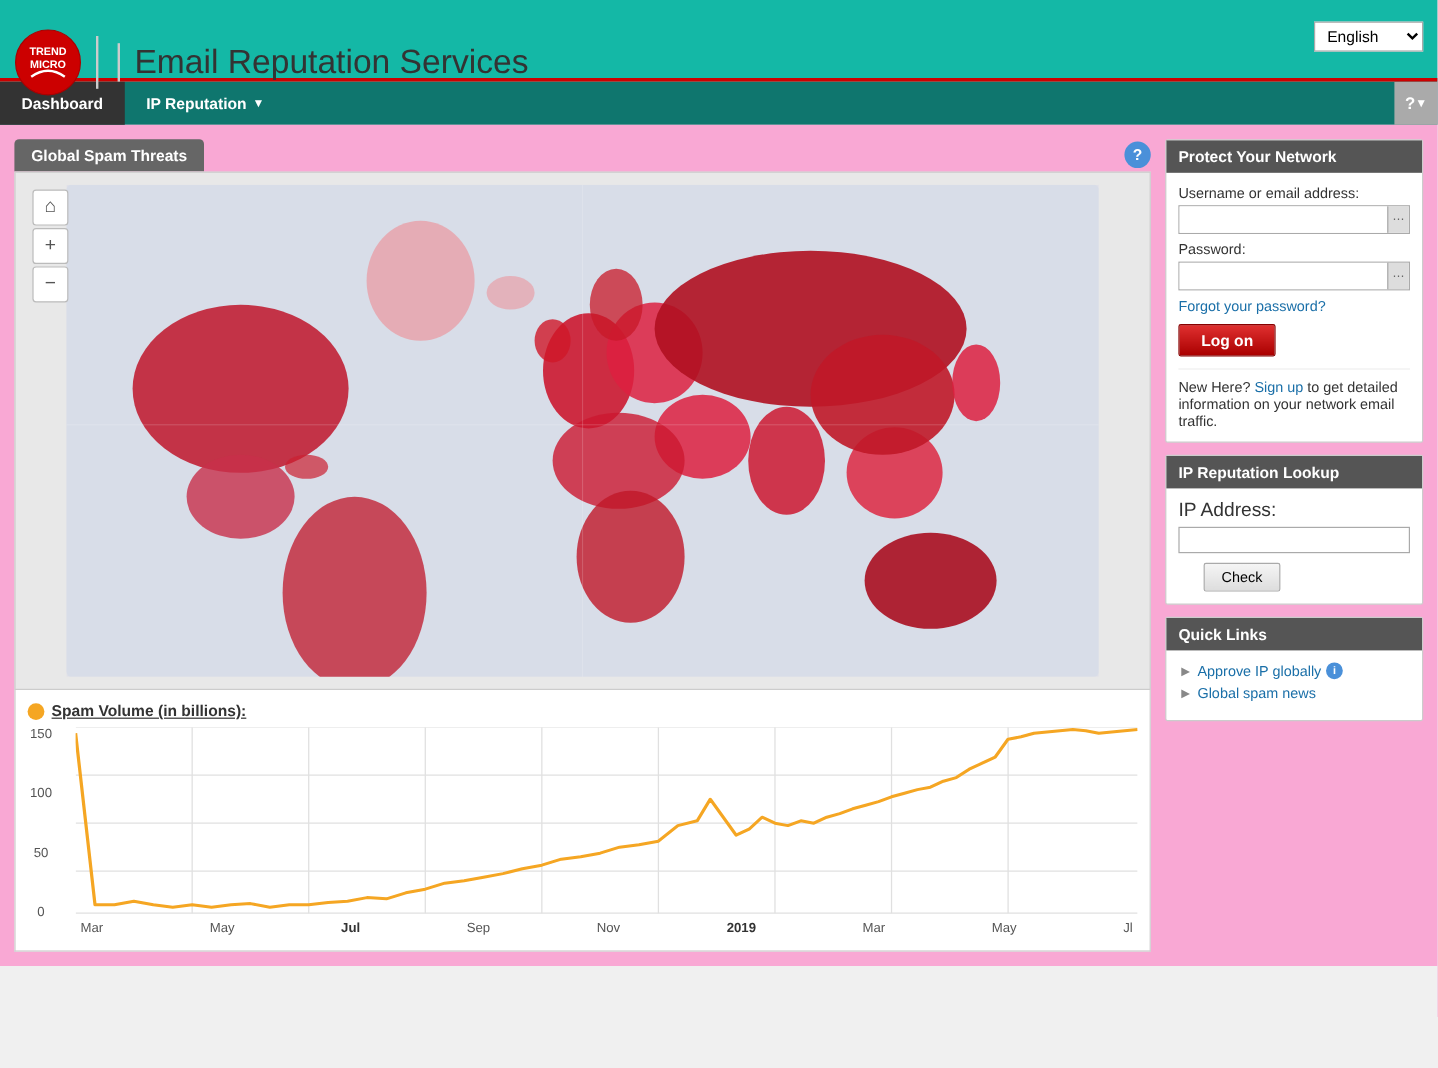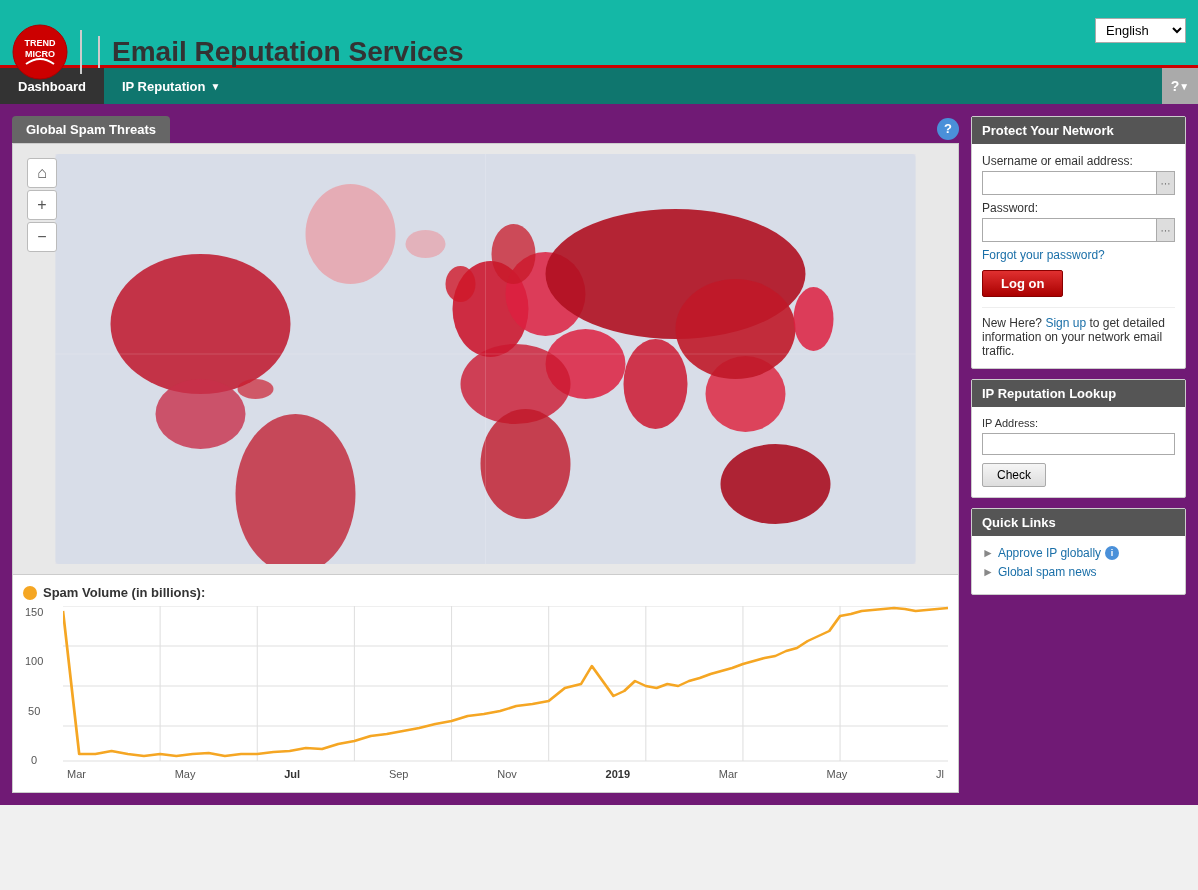--- a/index.html
+++ b/index.html
@@ -20,21 +20,21 @@
       align-items: center;
       flex: 1;
     }
     #logo-icon {
       width: 56px;
       height: 56px;
       margin-right: 12px;
     }
     #app-title {
       font-size: 28px;
-      font-weight: bold;
+      font-weight: normal;
       color: #333;
       border-left: 2px solid #ccc;
       padding-left: 12px;
       margin-left: 4px;
     }
     #lang-selector {
       position: absolute;
       right: 12px;
       top: 18px;
       display: flex;
@@ -85,21 +85,21 @@
       color: #fff;
       font-weight: bold;
       font-size: 14px;
     }
 
     
     #main-layout {
       display: flex;
       padding: 12px;
       gap: 12px;
-      background: #701a75;
+      background: #f9a8d4;
     }
 
     
     #left-panel {
       flex: 1;
       min-width: 0;
     }
 
     
     #tab-header {
@@ -185,20 +185,21 @@
       width: 14px;
       height: 14px;
       background: #f5a623;
       border-radius: 50%;
       display: inline-block;
     }
     #chart-title {
       font-size: 13px;
       font-weight: bold;
       color: #333;
+      text-decoration: underline;
     }
     #chart-area {
       position: relative;
       height: 180px;
       margin-left: 40px;
     }
     #chart-svg {
       width: 100%;
       height: 160px;
       display: block;
@@ -320,39 +321,40 @@
       color: #1a6fa8;
       font-size: 12px;
       text-decoration: none;
       text-align: right;
       border-top: 1px solid #eee;
       padding-top: 8px;
     }
 
     
     .ip-field-label {
-      font-size: 11px;
+      font-size: 16px;
       margin-bottom: 4px;
     }
     .ip-input {
       width: 100%;
       border: 1px solid #aaa;
       padding: 3px 5px;
       font-size: 12px;
       height: 22px;
       outline: none;
     }
     .check-btn {
       margin-top: 8px;
       background: linear-gradient(to bottom, #f5f5f5, #ddd);
       border: 1px solid #aaa;
       padding: 4px 14px;
       font-size: 12px;
       cursor: pointer;
       border-radius: 2px;
+      margin-left: 21px;
     }
 
     
     .quick-link-item {
       display: flex;
       align-items: center;
       gap: 4px;
       margin-bottom: 5px;
     }
     .quick-link-bullet {

